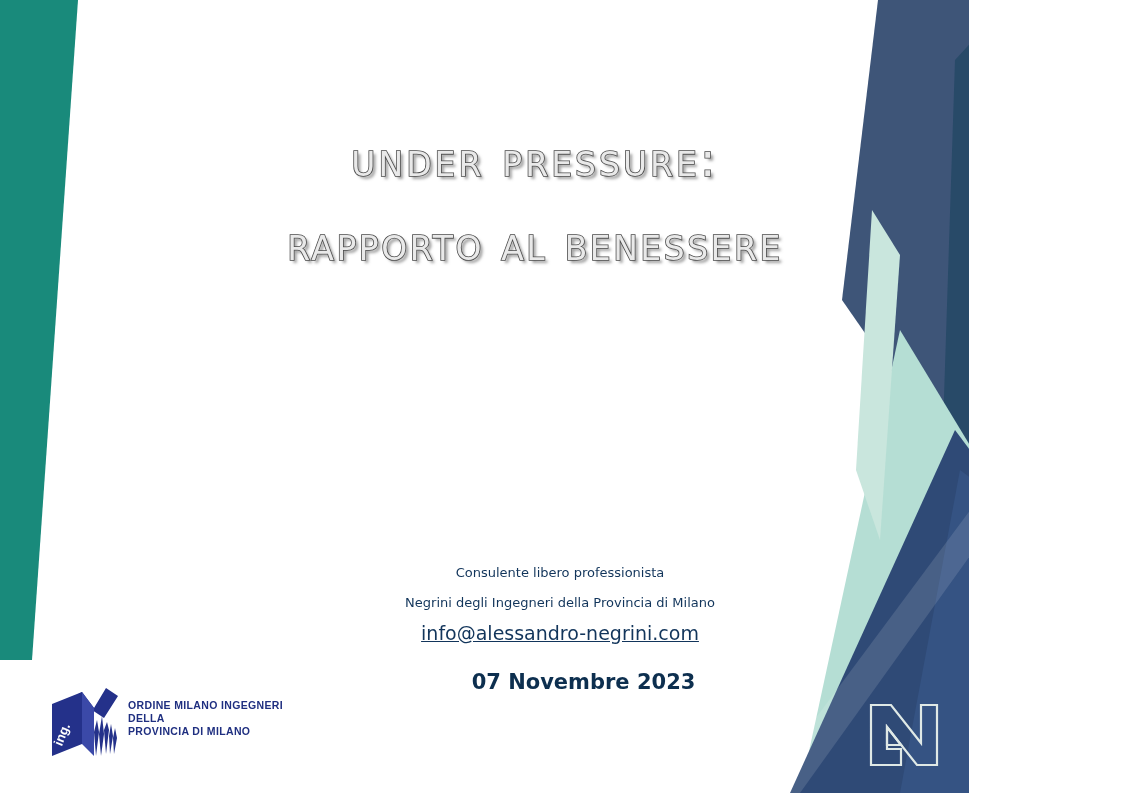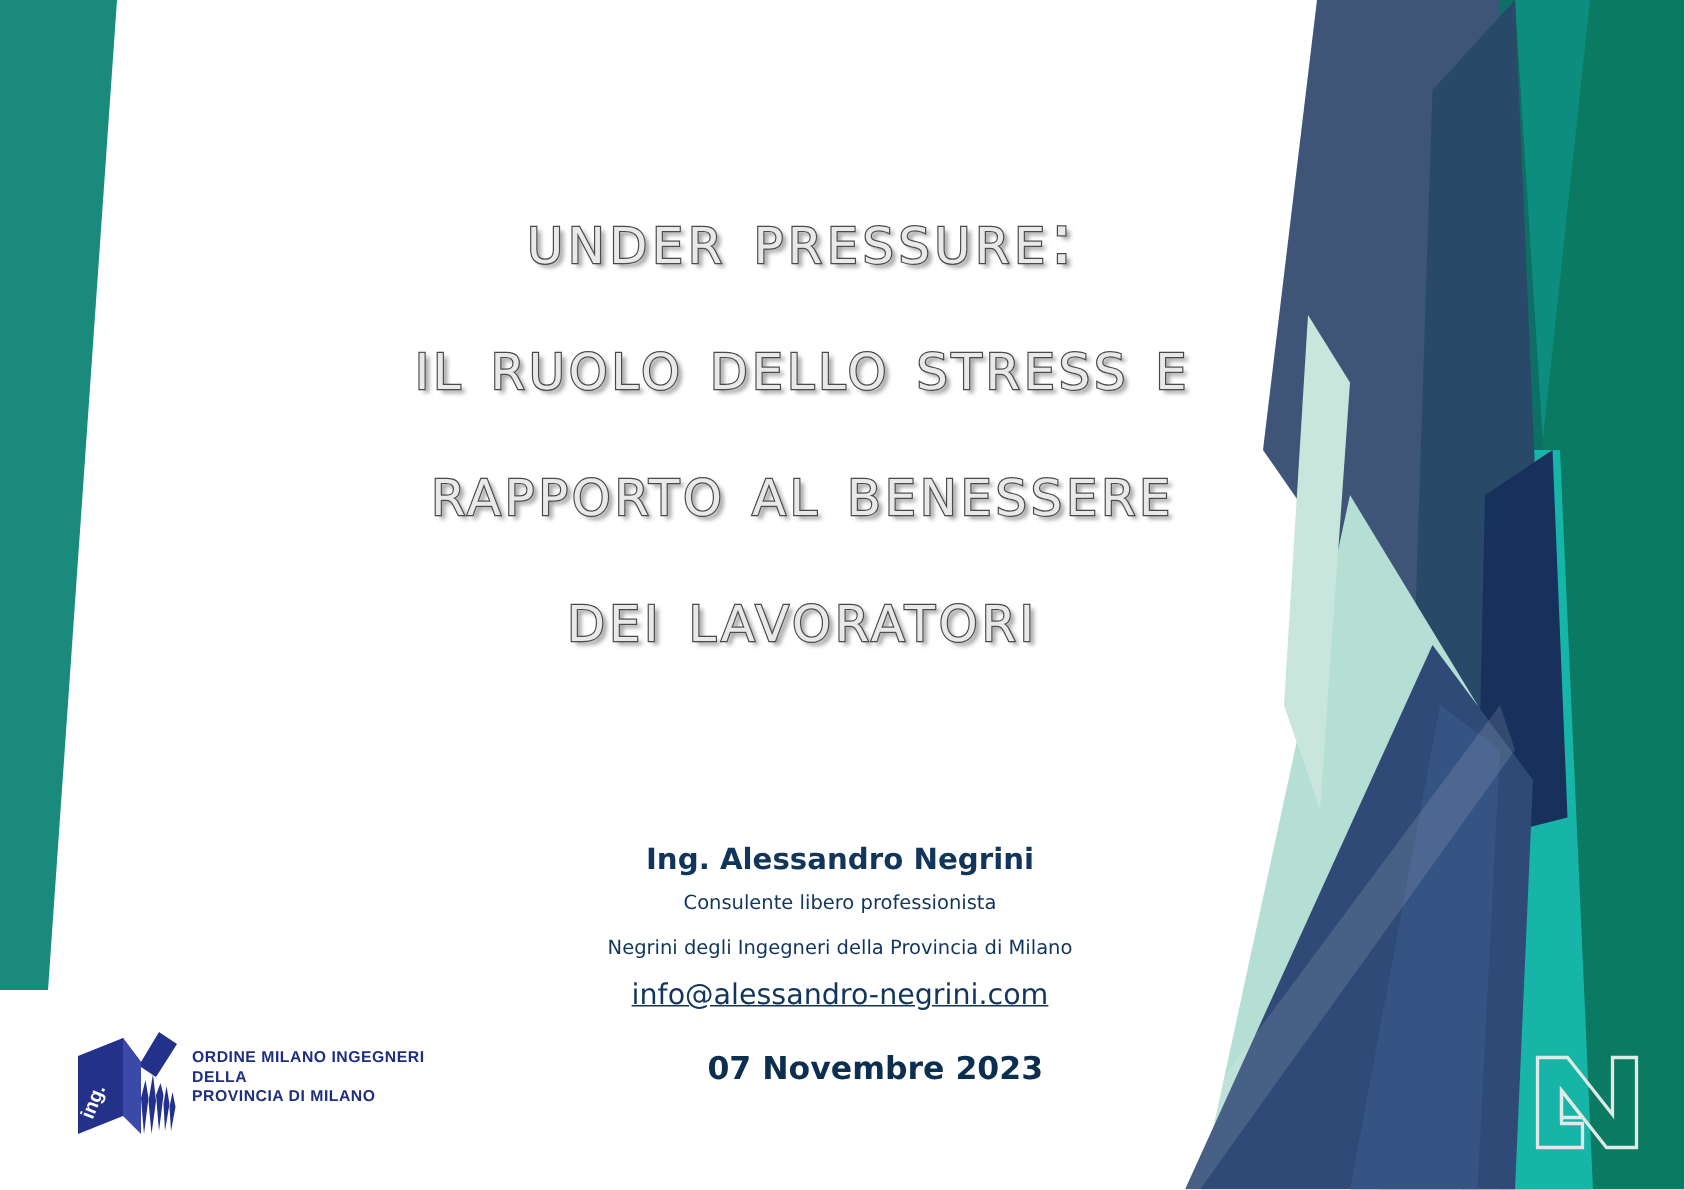--- a/index.html
+++ b/index.html
@@ -6,21 +6,21 @@
     margin: 0;
     padding: 0;
     background: #ffffff;
   }
   body {
     font-family: "Liberation Sans", sans-serif;
   }
 
   #slide {
     position: relative;
-    width: 1123px;
+    width: 969px;
     height: 793px;
     overflow: hidden;
     background: #ffffff;
   }
 
   #bg-svg {
     position: absolute;
     top: 0; left: 0;
     width: 1123px;
     height: 793px;
@@ -154,27 +154,24 @@
     <polygon points="960,470 1000,500 985,793 900,793" fill="#355383"></polygon>
 
     <polygon points="845,0 858,0 790,793 775,793" fill="#ffffff" opacity="0.95"></polygon>
 
     <polygon points="760,793 1000,470 1010,500 800,793" fill="#ffffff" opacity="0.12"></polygon>
 
   </svg>
 
   <div id="title-block">
     <div class="title-line first">Under Pressure:</div>
-    <div class="title-line">Il ruolo dello stress e</div>
     <div class="title-line">rapporto al benessere</div>
-    <div class="title-line">dei lavoratori</div>
   </div>
 
   <div id="subtitle-block">
-    <div class="sub-line bold">Ing. Alessandro Negrini</div>
     <div class="sub-line">Consulente libero professionista</div>
     <div class="sub-line">Negrini degli Ingegneri della Provincia di Milano</div>
     <div>
       <span class="sub-email">info@alessandro-negrini.com</span>
     </div>
     <span class="sub-date">07 Novembre 2023</span>
   </div>
 
   <div id="ordine-logo">
     <svg id="ordine-mark" viewBox="0 0 82 96">

